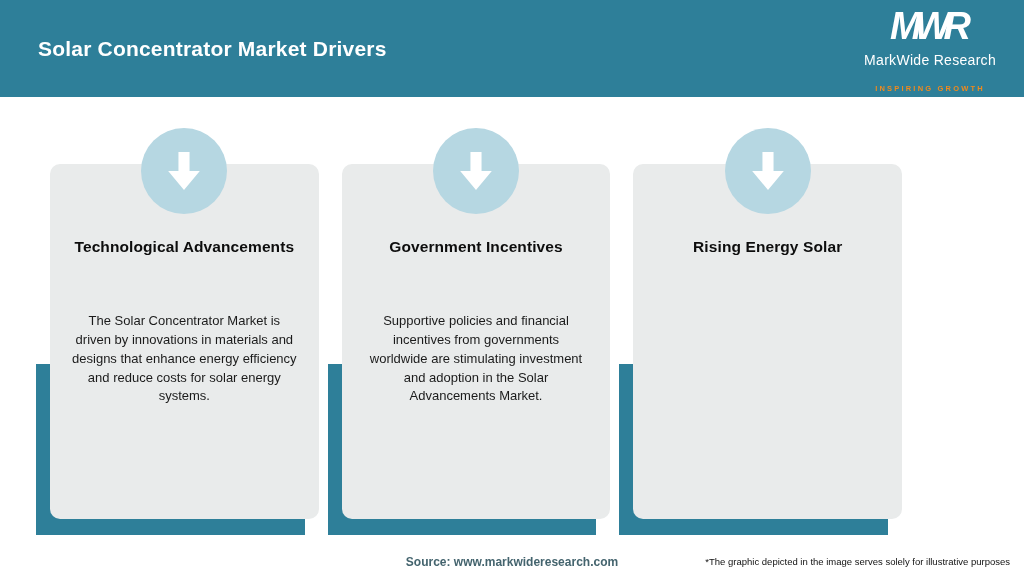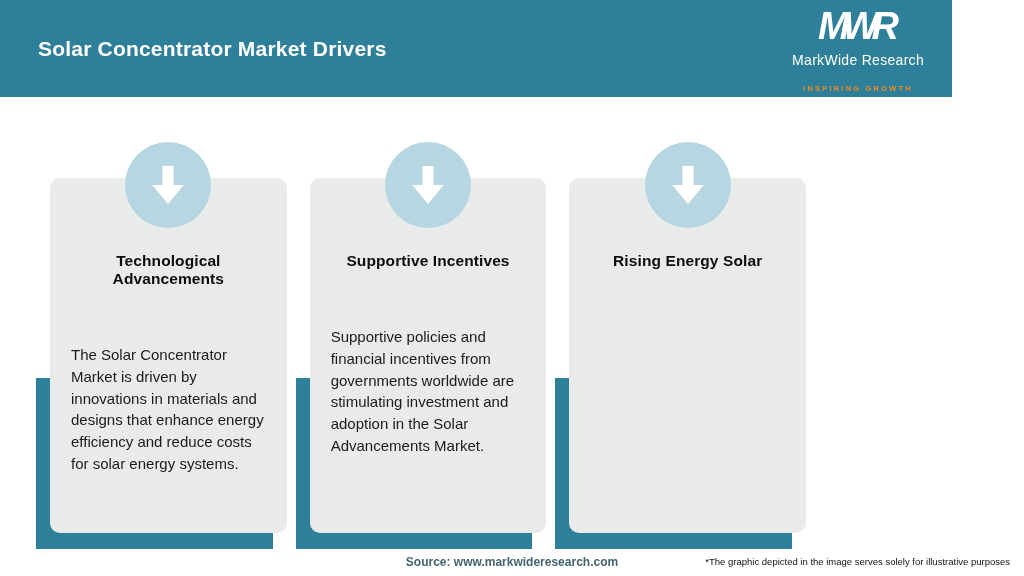--- a/index.html
+++ b/index.html
@@ -7,21 +7,21 @@
   body {
     font-family: "Liberation Sans", sans-serif;
     background: #ffffff;
     position: relative;
   }
 
   
   .header {
     position: absolute;
     top: 0; left: 0;
-    width: 952px; height: 97px;
+    width: 1024px; height: 97px;
     background: #2e7f99;
     display: flex;
     align-items: center;
     justify-content: space-between;
     padding: 0 28px 0 38px;
   }
   .page-title {
     color: #ffffff;
     font-size: 21px;
     font-weight: bold;
@@ -54,23 +54,23 @@
     font-size: 7.5px;
     font-weight: bold;
     letter-spacing: 2.2px;
     margin-top: 18px;
     text-transform: uppercase;
   }
 
   
   .cards {
     position: absolute;
-    top: 178px;
+    top: 164px;
     left: 50px;
-    width: 756px;
+    width: 852px;
     display: flex;
     gap: 23px;
   }
   .card-wrap {
     position: relative;
     flex: 1;
   }
   .card-accent {
     position: absolute;
     left: -14px;
@@ -105,24 +105,24 @@
     margin: 0 14px;
     padding-top: 74px;
     text-align: center;
     font-size: 15.5px;
     font-weight: bold;
     color: #0d0d0d;
     letter-spacing: 0.1px;
   }
   .card-body {
     margin: 56px 21px 0 21px;
-    font-size: 15px;
+    font-size: 13px;
     line-height: 1.45;
     color: #1b1b1b;
-    text-align: left;
+    text-align: center;
   }
 
   
   .source-text {
     position: absolute;
     bottom: 7px;
     left: 0;
     width: 1024px;
     text-align: center;
     font-size: 12px;
@@ -166,21 +166,21 @@
   </div>
 
   <div class="card-wrap">
     <div class="card-accent"></div>
     <div class="card">
       <div class="circle">
         <svg viewBox="0 0 24 26" xmlns="http://www.w3.org/2000/svg">
           <path d="M8.5 1 h7 v12 h6.5 L12 25 2 13 h6.5 z" fill="#ffffff"></path>
         </svg>
       </div>
-      <div class="card-title">Supportive Incentives</div>
+      <div class="card-title">Government Incentives</div>
       <div class="card-body">Supportive policies and financial incentives from governments worldwide are stimulating investment and adoption in the Solar Advancements Market.</div>
     </div>
   </div>
 
   <div class="card-wrap">
     <div class="card-accent"></div>
     <div class="card">
       <div class="circle">
         <svg viewBox="0 0 24 26" xmlns="http://www.w3.org/2000/svg">
           <path d="M8.5 1 h7 v12 h6.5 L12 25 2 13 h6.5 z" fill="#ffffff"></path>

